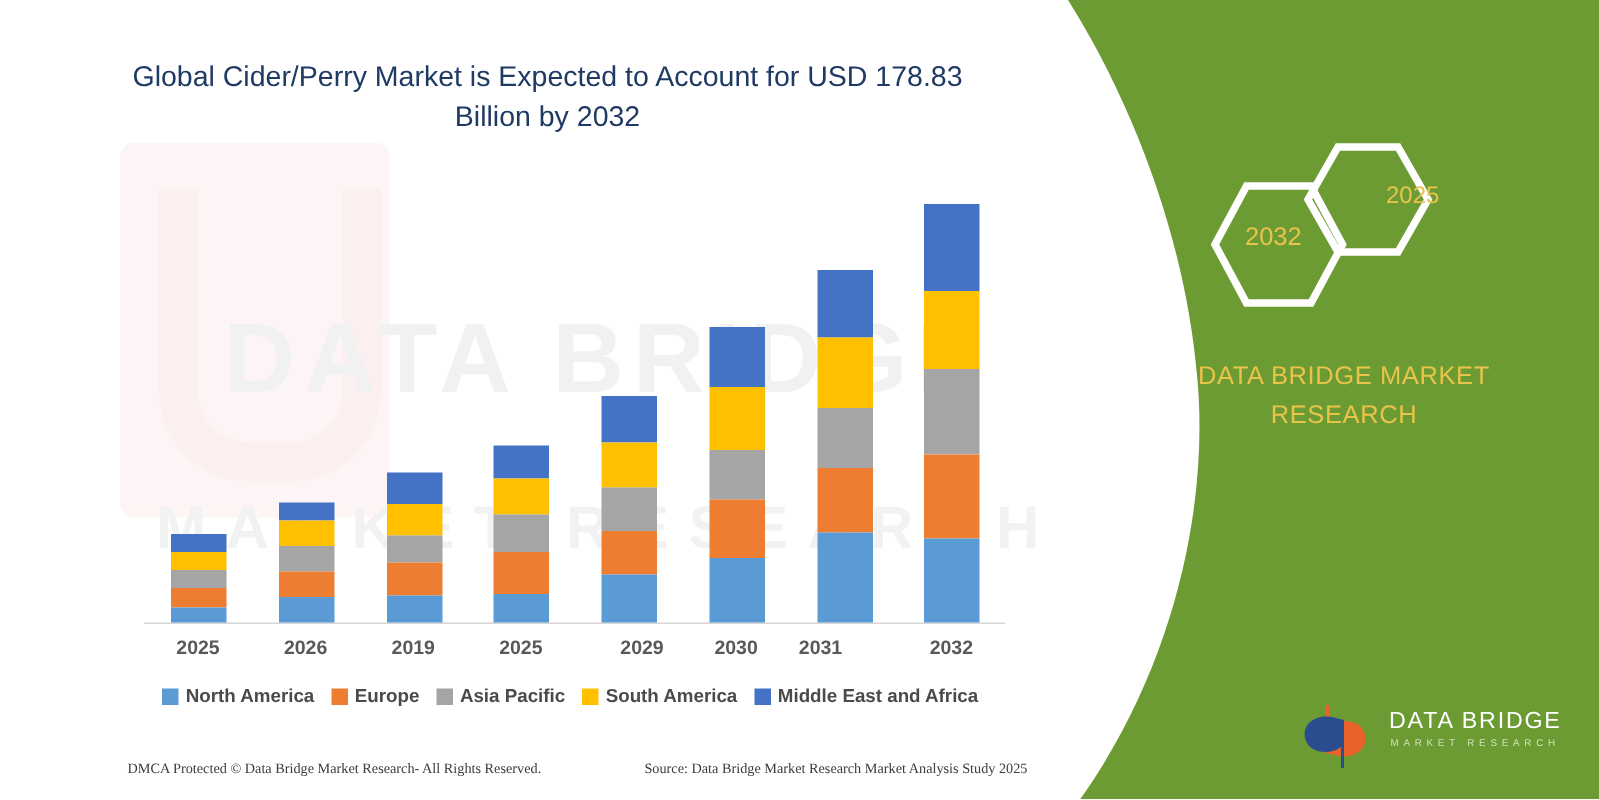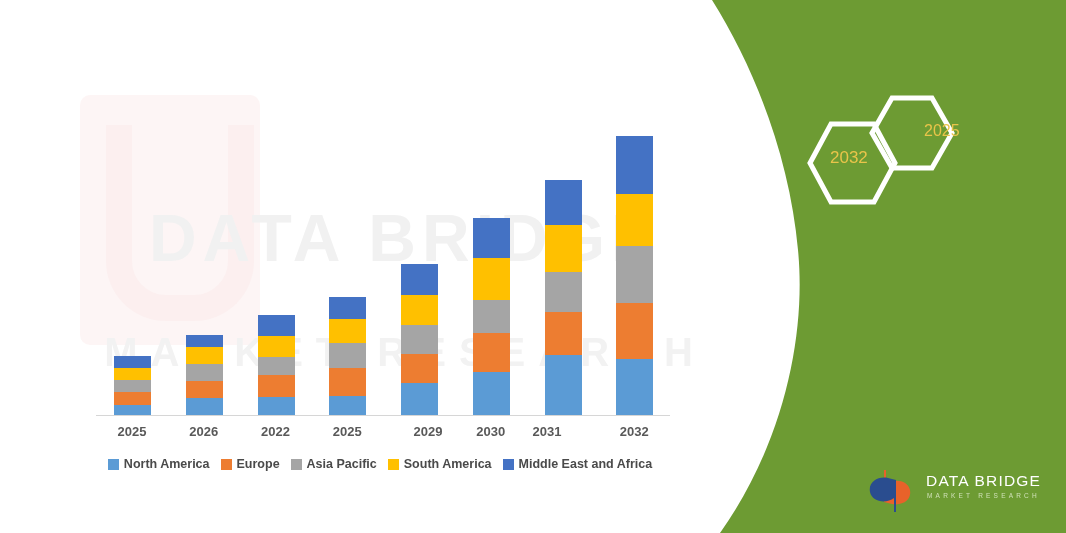--- a/index.html
+++ b/index.html
@@ -205,20 +205,21 @@
 <body>
 
 <div id="page">
 
   <div class="watermark">
     <div class="wm-mark"></div>
     <div class="wm-text wm-line1">DATA BRIDGE</div>
     <div class="wm-text wm-line2">MARKET RESEARCH</div>
   </div>
 
+  <div class="chart-title">Global Cider/Perry Market is Expected to Account for USD 178.83 Billion by 2032</div>
 
   <div class="chart">
     <div class="plot" id="plot">
         <div class="bar-group" style="left: 0px;">
           <div class="bar">
             <div class="seg" title="North America 2025" style="height: 10px; background: rgb(91, 155, 213);"></div>
             <div class="seg" title="Europe 2025" style="height: 13px; background: rgb(237, 125, 49);"></div>
             <div class="seg" title="Asia Pacific 2025" style="height: 12px; background: rgb(165, 165, 165);"></div>
             <div class="seg" title="South America 2025" style="height: 12px; background: rgb(255, 192, 0);"></div>
             <div class="seg" title="Middle East and Africa 2025" style="height: 12px; background: rgb(68, 114, 196);"></div>
@@ -286,21 +287,21 @@
             <div class="seg" title="South America 2032" style="height: 52px; background: rgb(255, 192, 0);"></div>
             <div class="seg" title="Middle East and Africa 2032" style="height: 58px; background: rgb(68, 114, 196);"></div>
           </div>
         </div>
       </div>
   </div>
 
   <div class="axis" id="axis">
       <div class="axis-label" style="left: 0px;">2025</div>
       <div class="axis-label" style="left: 71.75px;">2026</div>
-      <div class="axis-label" style="left: 143.5px;">2022</div>
+      <div class="axis-label" style="left: 143.5px;">2019</div>
       <div class="axis-label" style="left: 215.25px;">2025</div>
       <div class="axis-label" style="left: 296px;">2029</div>
       <div class="axis-label" style="left: 358.75px;">2030</div>
       <div class="axis-label" style="left: 415px;">2031</div>
       <div class="axis-label" style="left: 502.25px;">2032</div>
     </div>
 
   <div class="legend" id="legend">
       <div class="legend-item">
         <span class="legend-swatch" style="background: rgb(91, 155, 213);"></span>
@@ -317,35 +318,40 @@
       <div class="legend-item">
         <span class="legend-swatch" style="background: rgb(255, 192, 0);"></span>
         <span class="legend-text">South America</span>
       </div>
       <div class="legend-item">
         <span class="legend-swatch" style="background: rgb(68, 114, 196);"></span>
         <span class="legend-text">Middle East and Africa</span>
       </div>
     </div>
 
+  <div class="footer">
+    <span>DMCA Protected © Data Bridge Market Research- All Rights Reserved.</span>
+    <span>Source: Data Bridge Market Research Market Analysis Study 2025</span>
+  </div>
 
   <div class="green-panel">
     <svg class="green-svg" viewBox="0 0 380 533" preserveAspectRatio="none">
       <path d="M 26 0 L 380 0 L 380 533 L 34 533 C 100 440 120 330 112 250 C 104 160 70 70 26 0 Z" fill="#6d9b33"></path>
     </svg>
 
     <div class="hexwrap">
       <svg width="260" height="120" viewBox="0 0 260 120">
         <polygon points="96,12 136,12 156,47 136,82 96,82 76,47" fill="none" stroke="#ffffff" stroke-width="5"></polygon>
         <polygon points="35,38 78,38 99,77 78,116 35,116 14,77" fill="none" stroke="#ffffff" stroke-width="5"></polygon>
       </svg>
       <span class="hex-label hex-2032">2032</span>
       <span class="hex-label hex-2025">2025</span>
     </div>
 
+    <div class="brand-text">DATA BRIDGE MARKET RESEARCH</div>
 
     <div class="logo">
       <svg width="58" height="50" viewBox="0 0 58 50">
         <path d="M8 4 L22 4 L22 18 C30 12 44 14 46 24 C48 34 38 40 28 38 L20 36 L20 4 Z" fill="#e8622a"></path>
         <path d="M44 46 L30 46 L30 32 C22 38 8 36 6 26 C4 16 14 10 24 12 L32 14 L32 46 Z" fill="#2a4d8f"></path>
       </svg>
       <span class="logo-text">DATA BRIDGE</span>
       <span class="logo-sub">MARKET RESEARCH</span>
     </div>
   </div>

